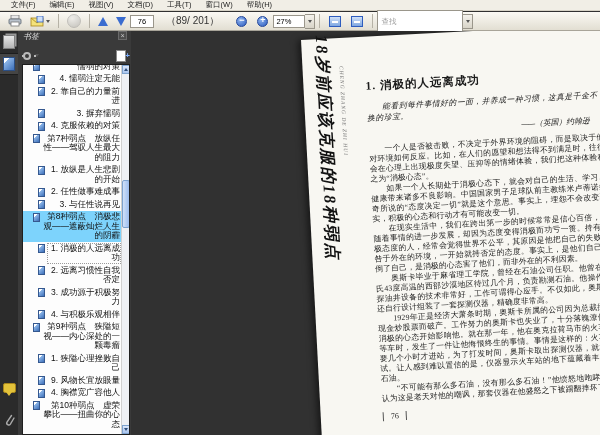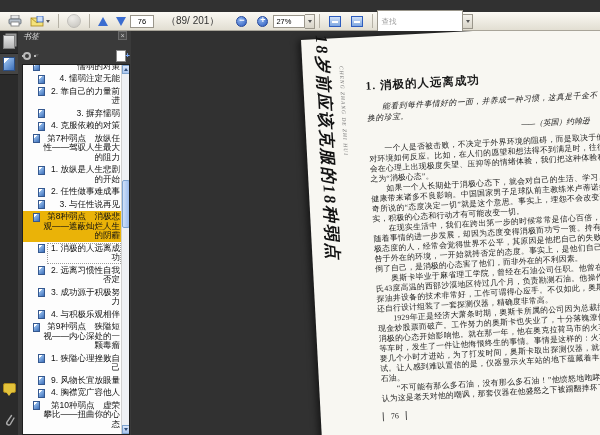--- a/index.html
+++ b/index.html
@@ -51,21 +51,21 @@
   .gear{width:8px;height:8px;border-radius:50%;border:2px solid #bbb;box-sizing:border-box;position:relative;}
   .gear::after{content:"";position:absolute;left:-3px;top:1px;width:10px;height:2px;background:transparent;border-left:2px solid #bbb;border-right:2px solid #bbb;}
   .tool-left{display:flex;align-items:center;gap:2px;}
   .newbm{width:8px;height:10px;background:#fff;border:1px solid #888;position:relative;}
   .newbm::after{content:"+";position:absolute;right:-5px;top:1px;color:#7fb0ff;font-size:8px;font-weight:bold;line-height:8px;}
 
   .tree-wrap{position:absolute;left:4px;top:33px;right:1px;bottom:0;background:#fdfdfd;border:1px solid #1f1f1f;box-sizing:border-box;overflow:hidden;}
   .tree{position:absolute;left:0;top:0;right:8px;bottom:0;overflow:hidden;}
   .bm-row{display:flex;align-items:flex-start;gap:3px;padding:1.5px 1px 1.5px 10px;font-size:8.5px;line-height:9.5px;color:#111;text-align:right;}
   .bm-row.lvl1{padding-left:15px;}
-  .bm-row.highlighted{background:#eab308;}
+  .bm-row.highlighted{background:#7dd3fc;}
   .bm-row.current .bm-label{outline:1px dotted #9a9a9a;}
   .bm-row.clip-top{margin-top:-5px;}
   .bm-ic{flex:none;width:7px;height:9px;margin-top:0.5px;background:linear-gradient(135deg,#ffffff 30%,#8db6e8 30%,#3c6fb9);border:1px solid #35588f;box-sizing:border-box;}
   .bm-label{flex:1;}
 
   
   .vscroll{position:absolute;right:0;top:0;bottom:0;width:8px;background:#eef0f4;border-left:1px solid #d0d0d0;box-sizing:border-box;}
   .sbtn{position:absolute;left:0;width:8px;height:9px;background:linear-gradient(#dce8fb,#a9c4ee);border:1px solid #7da2ce;box-sizing:border-box;display:flex;align-items:center;justify-content:center;}
   .sbtn.up{top:0;}
   .sbtn.down{bottom:0;}
@@ -83,20 +83,36 @@
   .quote{margin-top:9px;font-size:7.8px;line-height:10.5px;font-style:italic;text-indent:2em;letter-spacing:.5px;}
   .quote-author{text-align:right;font-style:italic;font-size:7.8px;margin:3px 14px 7px 0;}
   .para{font-size:7.8px;line-height:9.9px;text-align:justify;text-indent:2em;margin:0 0 0.5px 0;letter-spacing:.2px;}
   .pagenum{display:inline-block;margin-top:5px;padding:0 7px;border-left:1px solid #555;border-right:1px solid #555;font-size:8px;}
 </style>
 </head>
 <body>
 
 <div class="app">
 
+  <div class="menubar">
+
+      <span class="menu-item">文件(F)</span>
+
+      <span class="menu-item">编辑(E)</span>
+
+      <span class="menu-item">视图(V)</span>
+
+      <span class="menu-item">文档(D)</span>
+
+      <span class="menu-item">工具(T)</span>
+
+      <span class="menu-item">窗口(W)</span>
+
+      <span class="menu-item">帮助(H)</span>
+    </div>
 
   <div class="toolbar">
     <div class="tbtn">
       <svg class="printer-svg" width="14" height="12" viewBox="0 0 14 12">
         <rect x="3" y="0" width="8" height="4" fill="#e8e8e8" stroke="#777" stroke-width="0.8"></rect>
         <rect x="1" y="4" width="12" height="5" rx="1" fill="#b9c2cc" stroke="#5c6670" stroke-width="0.8"></rect>
         <rect x="3" y="7" width="8" height="4" fill="#fff" stroke="#777" stroke-width="0.8"></rect>
       </svg>
     </div>
     <div class="tbtn">

